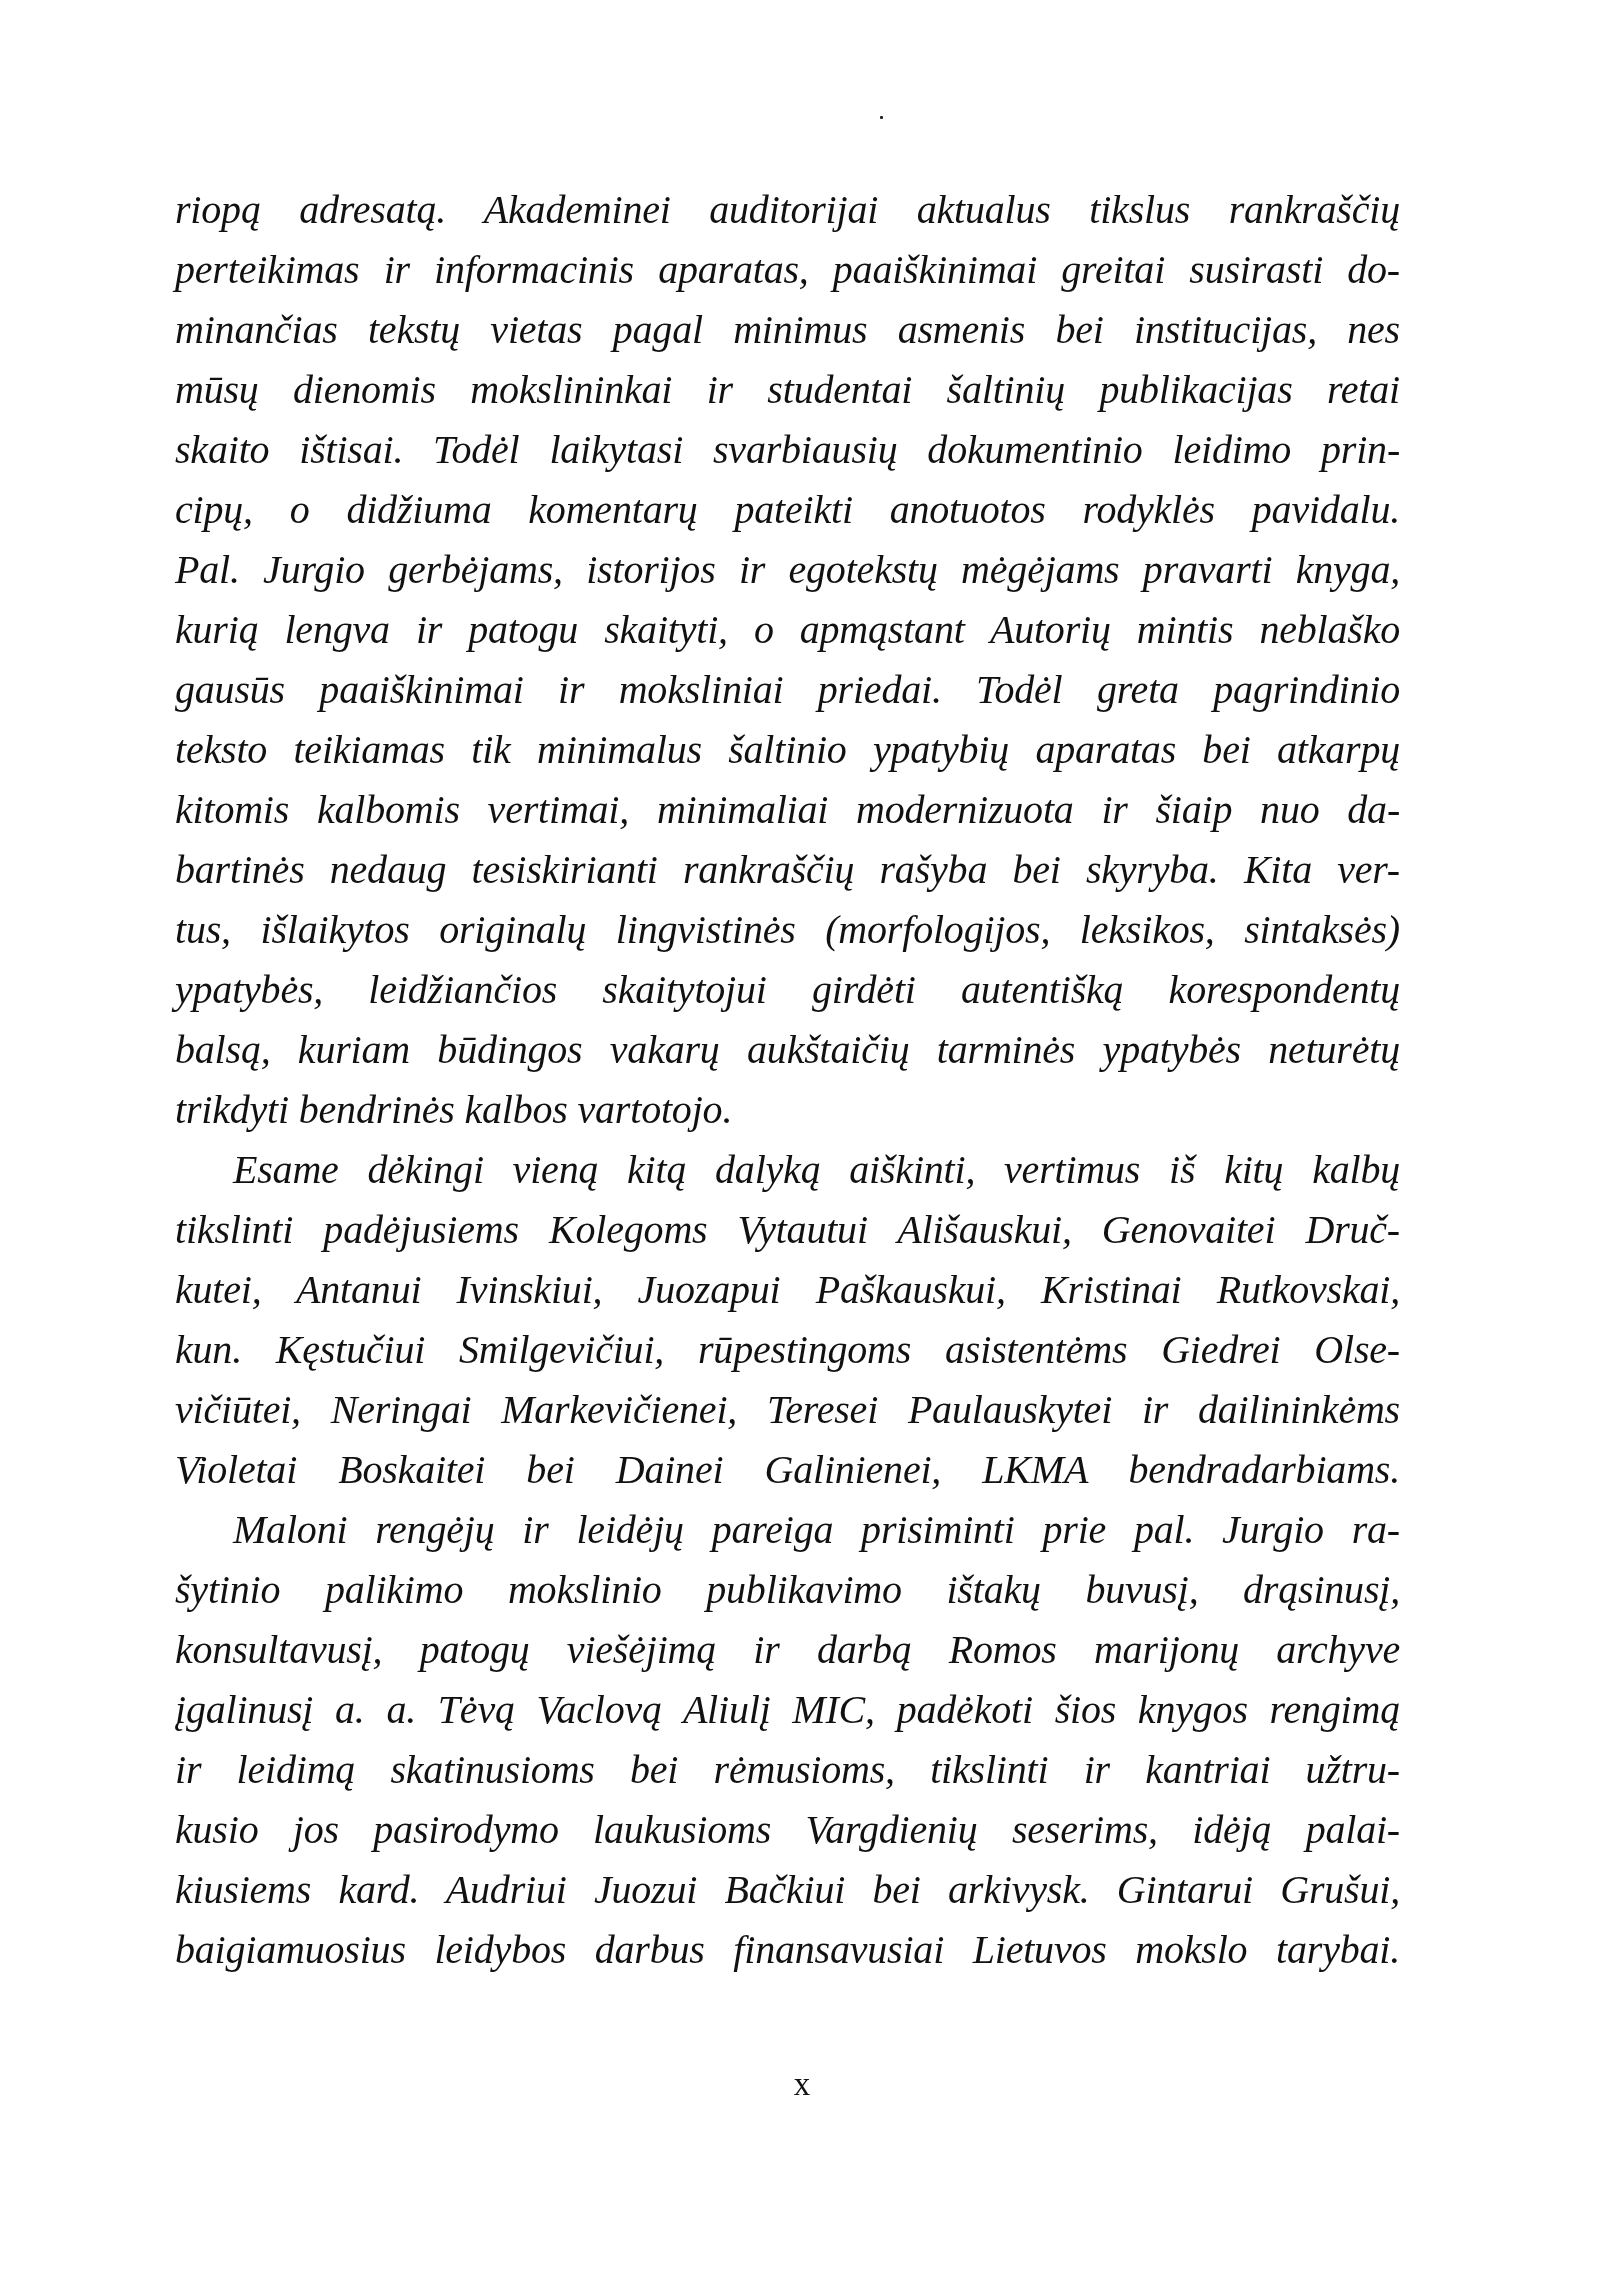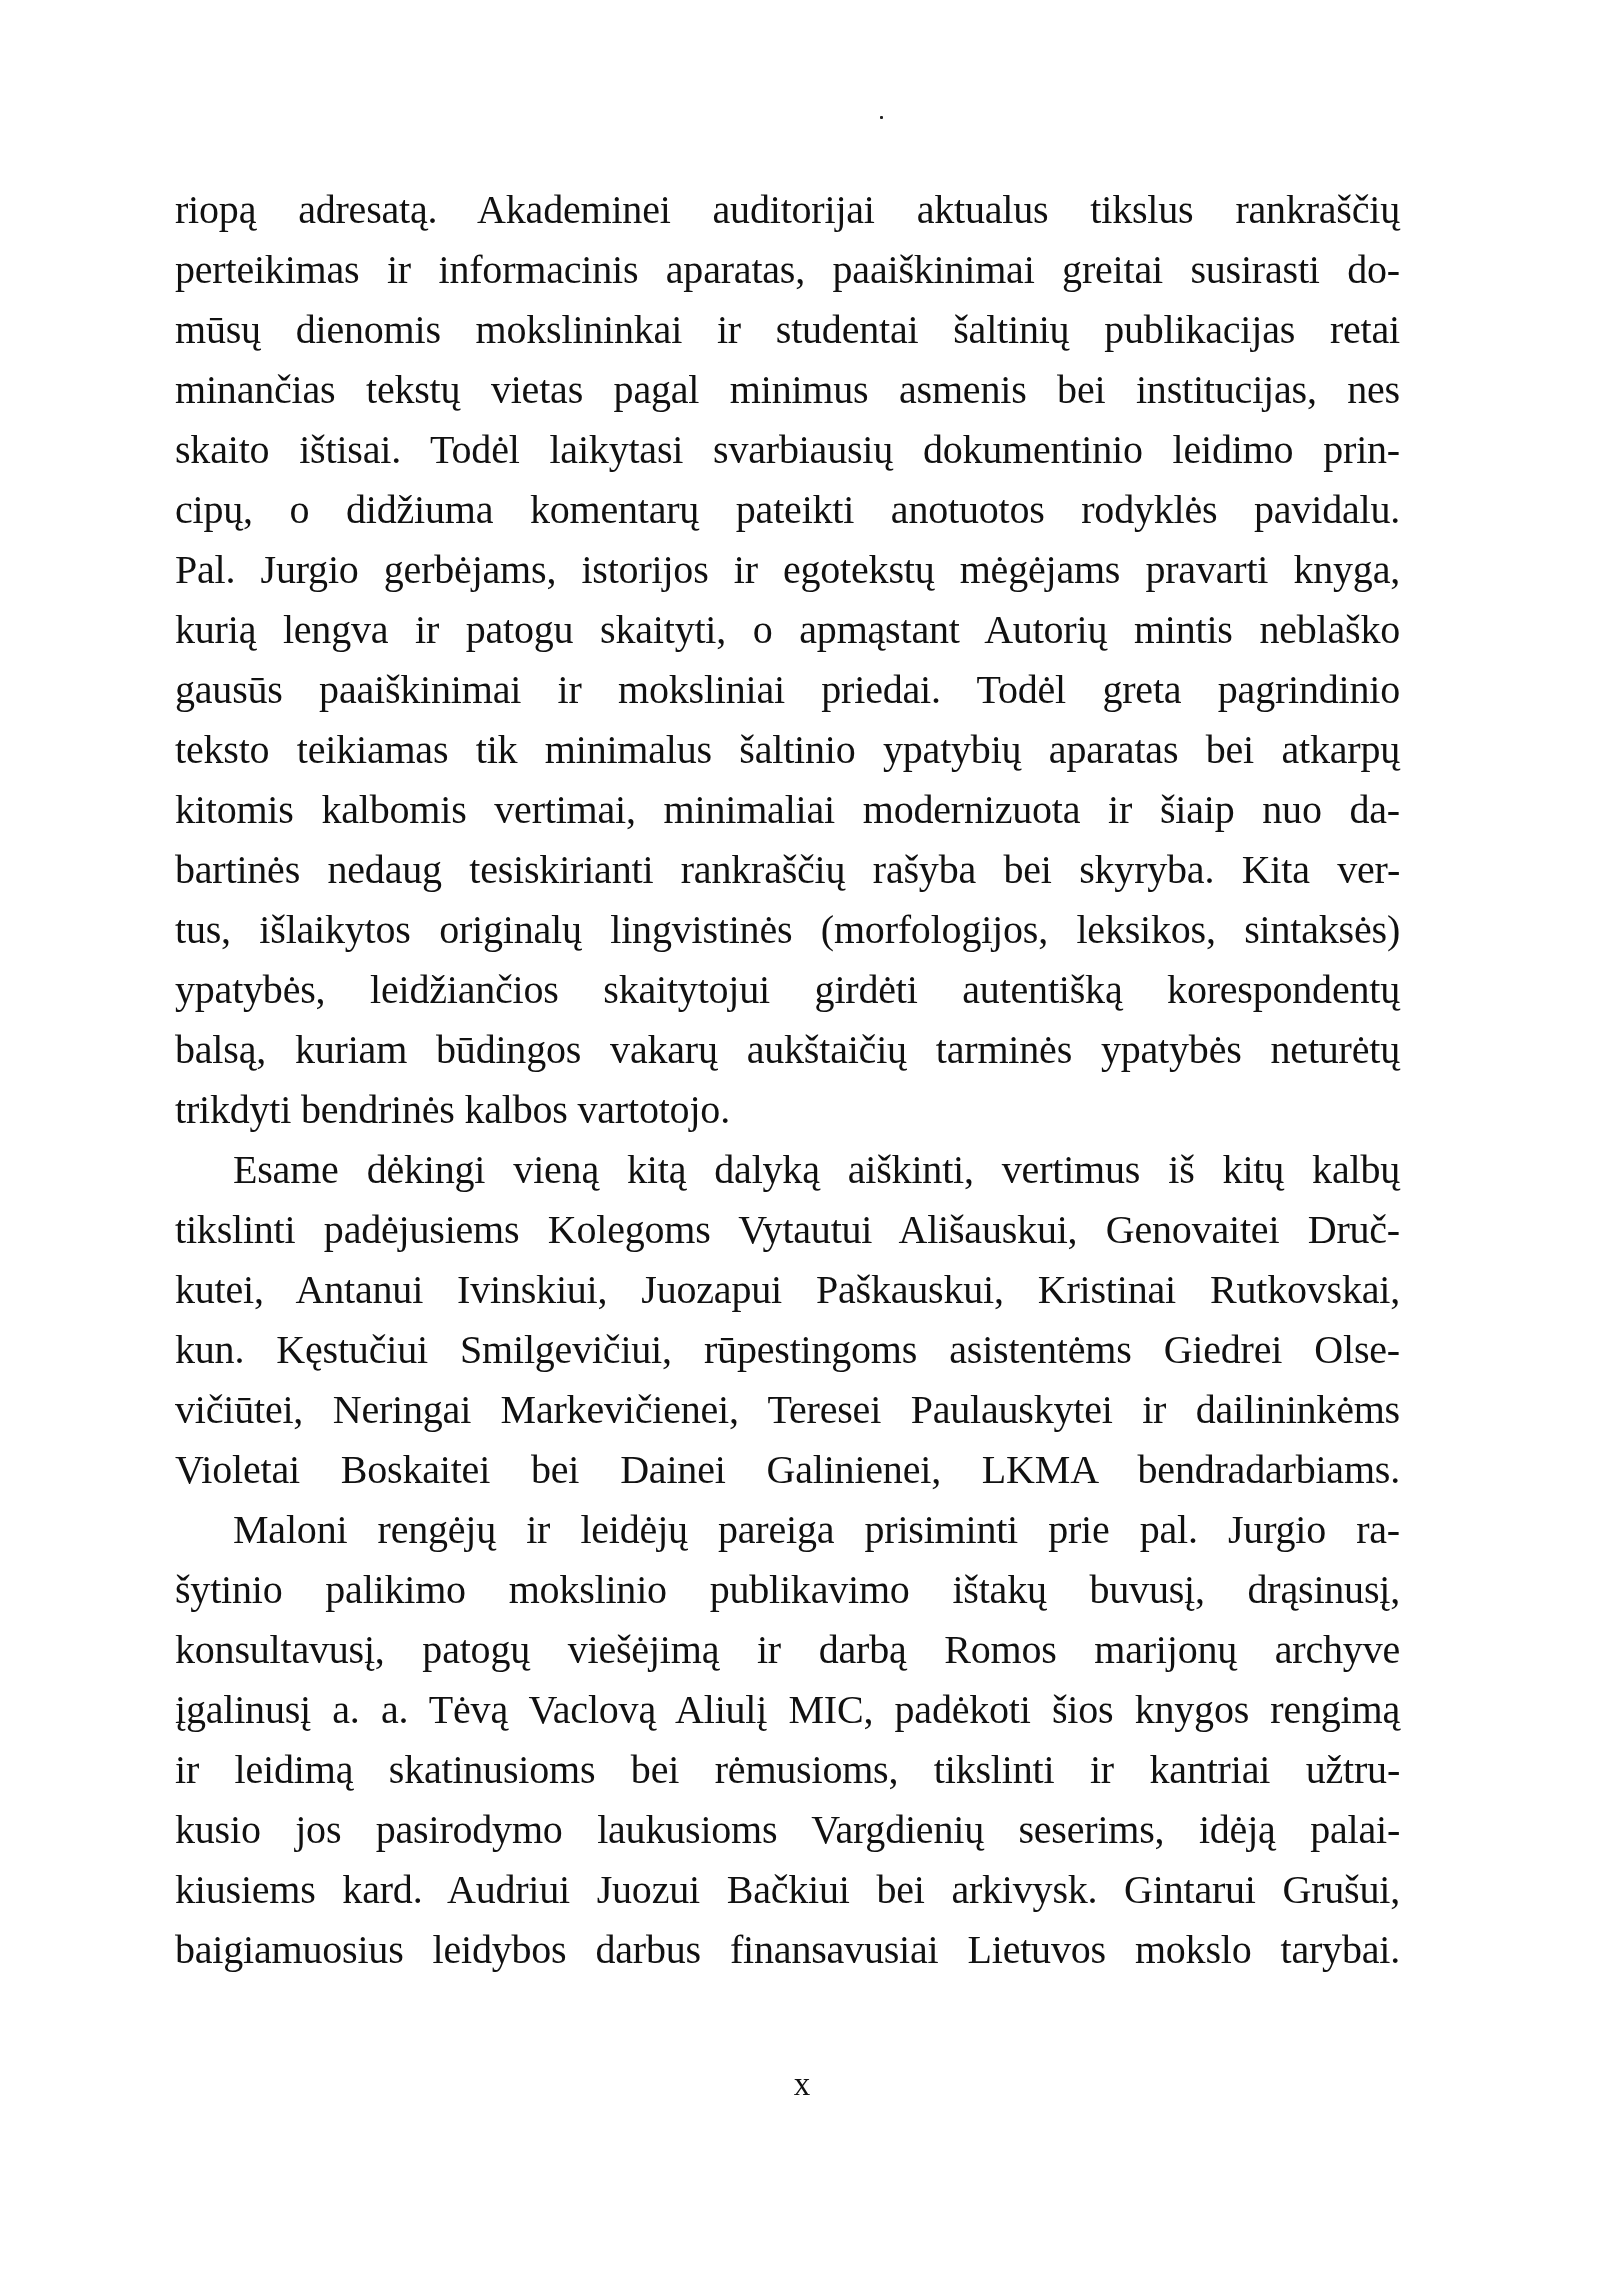--- a/index.html
+++ b/index.html
@@ -32,20 +32,21 @@
   }
   .line {
     display: block;
     height: 60px;
     line-height: 60px;
     font-size: 40px;
     white-space: nowrap;
     text-align: justify;
     text-align-last: justify;
     letter-spacing: -0.2px;
+    font-style: italic;
   }
   .line.last {
     text-align-last: left;
   }
   .line.indent {
     padding-left: 58px;
   }
   .page-number {
     position: absolute;
     left: 0;
@@ -60,22 +61,22 @@
 </head>
 <body>
 
 <div class="speck"></div>
 
 <div class="text-block">
 
   <div>
     <span class="line">riopą adresatą. Akademinei auditorijai aktualus tikslus rankraščių</span>
     <span class="line">perteikimas ir informacinis aparatas, paaiškinimai greitai susirasti do-</span>
+    <span class="line">minančias tekstų vietas pagal minimus asmenis bei institucijas, nes</span>
     <span class="line">mūsų dienomis mokslininkai ir studentai šaltinių publikacijas retai</span>
-    <span class="line">minančias tekstų vietas pagal minimus asmenis bei institucijas, nes</span>
     <span class="line">skaito ištisai. Todėl laikytasi svarbiausių dokumentinio leidimo prin-</span>
     <span class="line">cipų, o didžiuma komentarų pateikti anotuotos rodyklės pavidalu.</span>
     <span class="line">Pal. Jurgio gerbėjams, istorijos ir egotekstų mėgėjams pravarti knyga,</span>
     <span class="line">kurią lengva ir patogu skaityti, o apmąstant Autorių mintis neblaško</span>
     <span class="line">gausūs paaiškinimai ir moksliniai priedai. Todėl greta pagrindinio</span>
     <span class="line">teksto teikiamas tik minimalus šaltinio ypatybių aparatas bei atkarpų</span>
     <span class="line">kitomis kalbomis vertimai, minimaliai modernizuota ir šiaip nuo da-</span>
     <span class="line">bartinės nedaug tesiskirianti rankraščių rašyba bei skyryba. Kita ver-</span>
     <span class="line">tus, išlaikytos originalų lingvistinės (morfologijos, leksikos, sintaksės)</span>
     <span class="line">ypatybės, leidžiančios skaitytojui girdėti autentišką korespondentų</span>

